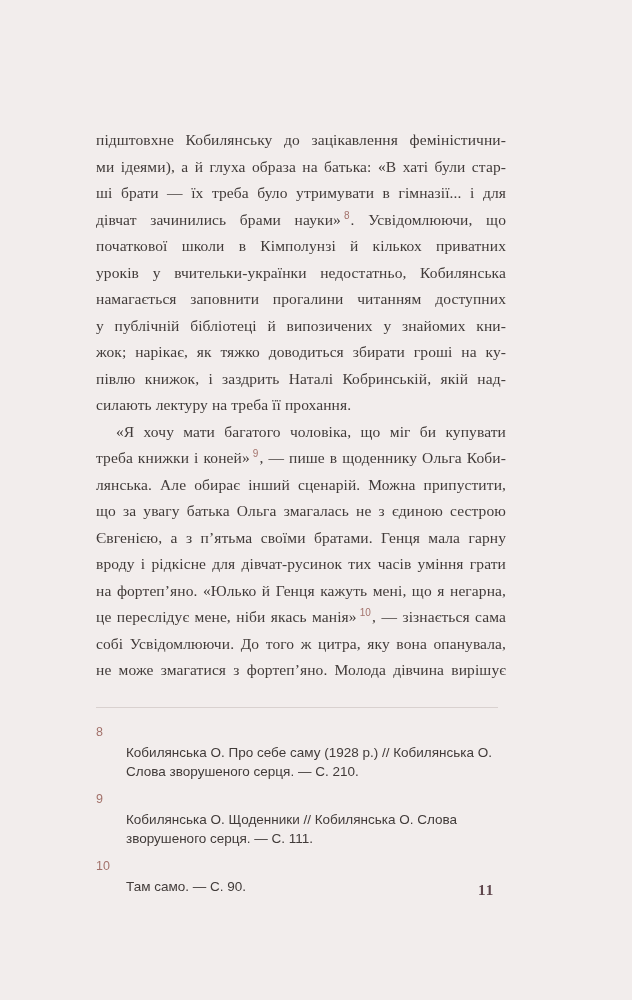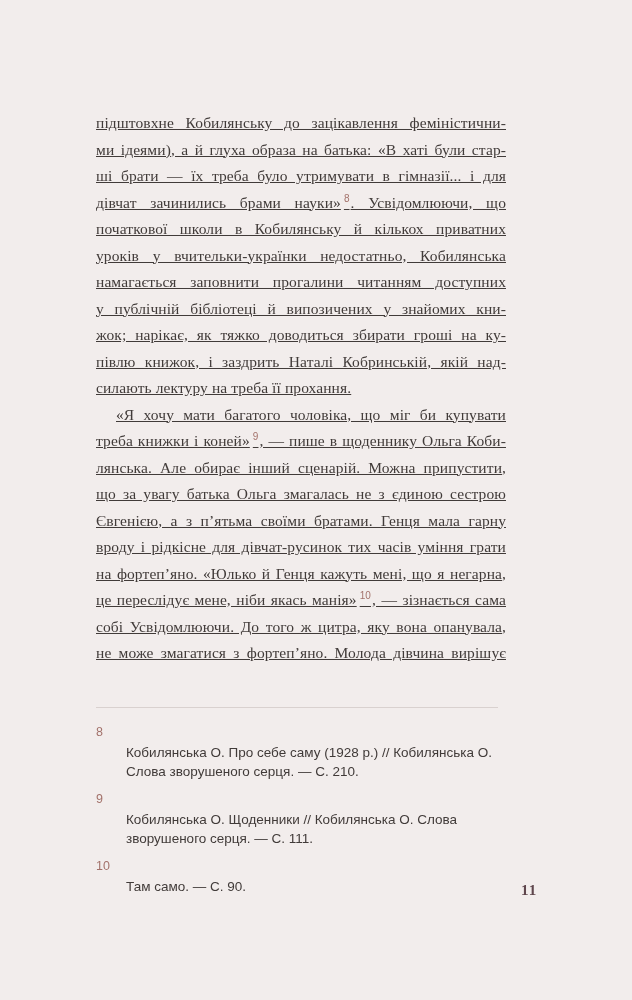--- a/index.html
+++ b/index.html
@@ -8,26 +8,25 @@
     width: 632px;
     height: 1000px;
     background: var(--bg, #f2edec);
     color: var(--ink, #413b39);
     font-family: "Liberation Serif", "DejaVu Serif", serif;
     overflow: hidden;
   }
   .body-text {
     position: absolute;
     left: 96px;
-    top: 110px;
+    top: 127px;
     width: 410px;
     font-size: 15.5px;
     line-height: 26.5px;
     letter-spacing: 0.1px;
-    text-decoration: underline;
   }
   .line {
     text-align: justify;
     text-align-last: justify;
     height: 26.5px;
   }
   .line.end { text-align-last: left; }
   .line.indent { text-indent: 20px; }
   .fnref {
     color: var(--accent, #a3726b);
@@ -67,36 +66,35 @@
   }
   .fn-text { flex: 1; margin-top: 20px; }
   .page-number {
     position: absolute;
     left: 478px;
     top: 882px;
     font-size: 15px;
     font-weight: bold;
     letter-spacing: 1px;
     color: var(--pagenum, #5f464c);
-    margin-left: 43px;
   }
 </style>
 </head>
 <body>
 
 <div class="page">
 
   <div class="body-text">
 
     <div class="para">
       <div class="line">підштовхне Кобилянську до зацікавлення феміністични-</div>
       <div class="line">ми ідеями), а й глуха образа на батька: «В хаті були стар-</div>
       <div class="line">ші брати — їх треба було утримувати в гімназії... і для</div>
       <div class="line"><span>дівчат зачинились брами науки»</span><sup class="fnref">8</sup><span>. Усвідомлюючи, що</span></div>
-      <div class="line">початкової школи в Кобилянську й кількох приватних</div>
+      <div class="line">початкової школи в Кімполунзі й кількох приватних</div>
       <div class="line">уроків у вчительки-українки недостатньо, Кобилянська</div>
       <div class="line">намагається заповнити прогалини читанням доступних</div>
       <div class="line">у публічній бібліотеці й випозичених у знайомих кни-</div>
       <div class="line">жок; нарікає, як тяжко доводиться збирати гроші на ку-</div>
       <div class="line">півлю книжок, і заздрить Наталі Кобринській, якій над-</div>
       <div class="line end">силають лектуру на треба її прохання.</div>
     </div>
 
     <div class="para">
       <div class="line indent">«Я хочу мати багатого чоловіка, що міг би купувати</div>

